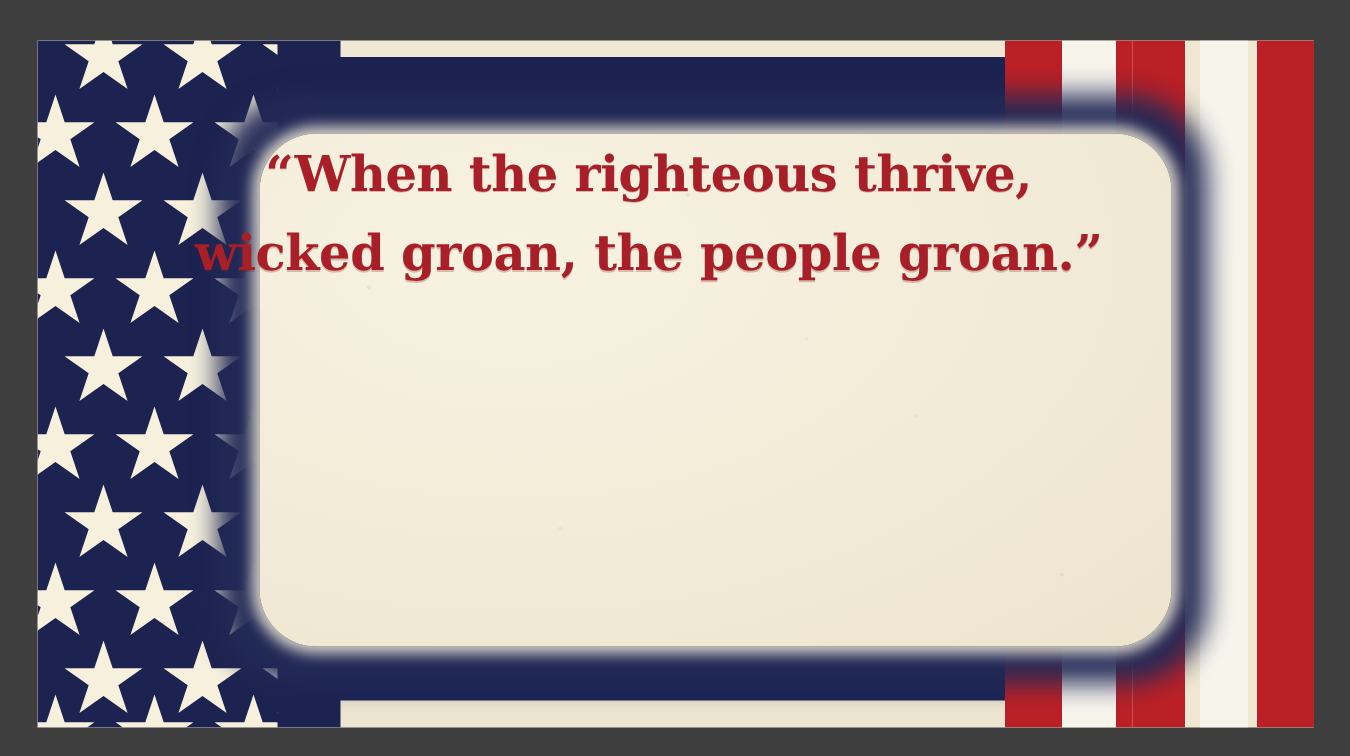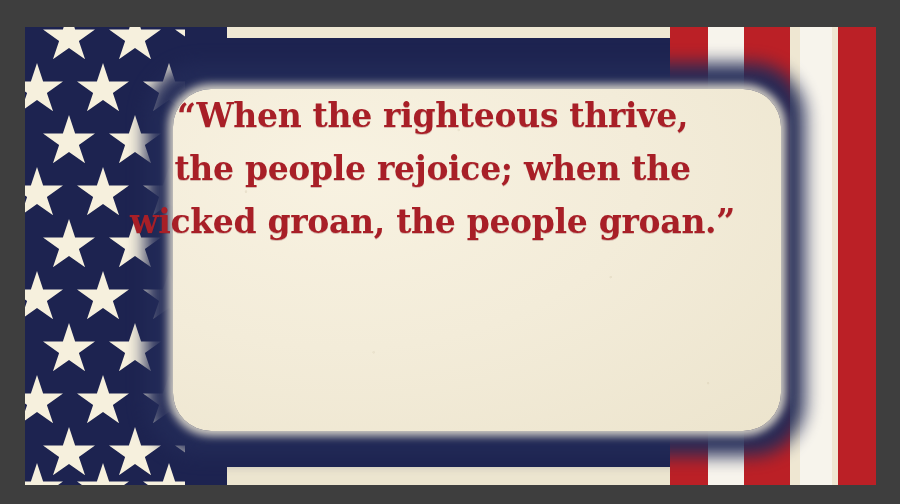--- a/index.html
+++ b/index.html
@@ -212,18 +212,17 @@
         <div class="stripe red" style="left: 730px; width: 35px;"></div>
         <div class="stripe white" style="left: 775px; width: 32px;"></div>
         <div class="stripe red" style="left: 813px; width: 38px;"></div>
       </div>
 
     <div id="quote-card" style="background: rgb(34, 42, 87);"></div>
     <div id="quote-paper"></div>
 
     <div id="quote-text" style="color: rgb(168, 31, 39);">
       <div class="quote-line">“When the righteous thrive,</div>
-      <div class="quote-line">the people rejoice;  when the</div>
       <div class="quote-line">wicked groan, the people groan.”</div>
     </div>
 
   </div>
 </div>
 
 </body></html>

